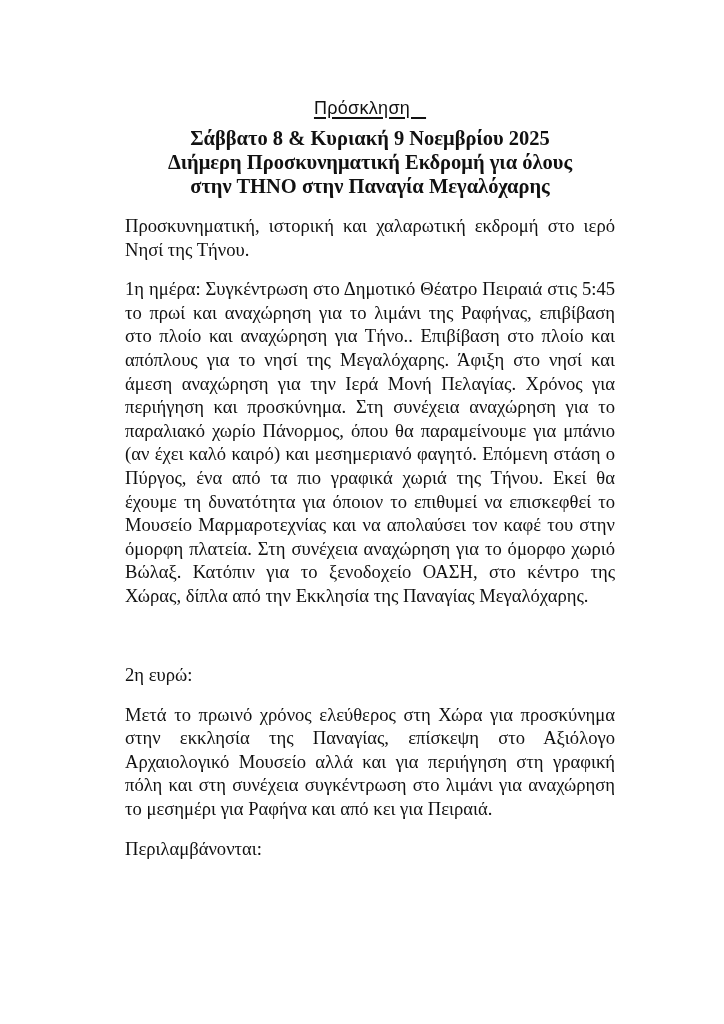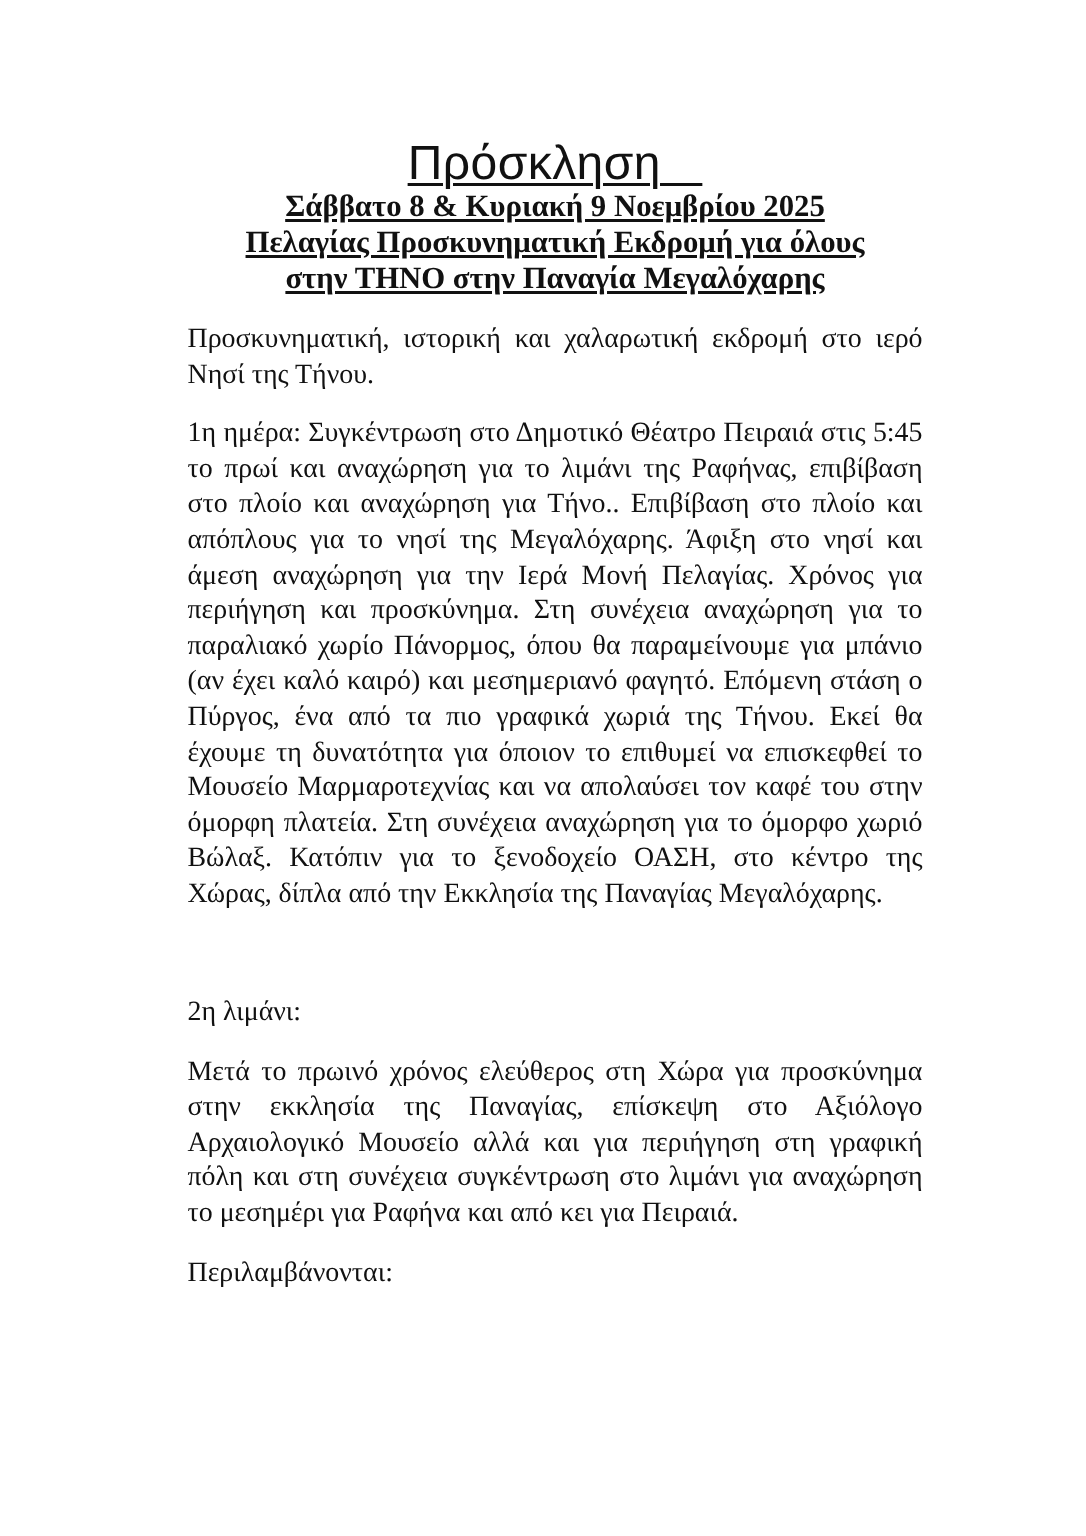--- a/index.html
+++ b/index.html
@@ -1,35 +1,35 @@
 <!DOCTYPE html>
 <html><head>
   <meta charset="utf-8">
   <style>
     html, body { margin: 0; padding: 0; background: #ffffff; }
     body { width: 724px; height: 1024px; position: relative; overflow: hidden; color: #111; }
     .page { position: absolute; left: 109px; top: 0; width: 522px; }
     .title {
       font-family: "Liberation Sans", sans-serif;
-      font-size: 32px;
+      font-size: 18px;
       text-align: center;
       margin-top: 90px;
       height: 36px;
       line-height: 36px;
       letter-spacing: 0.3px;
     }
     .title span { text-decoration: underline; text-decoration-thickness: 1.5px; text-underline-offset: 3px; white-space: pre; }
     .subtitle {
       font-family: "Liberation Serif", serif;
       font-weight: bold;
       font-size: 20.5px;
       text-align: center;
       line-height: 24px;
     }
-    .subtitle span { text-decoration: underline; text-underline-offset: 2px; }
+    .subtitle span { text-underline-offset: 2px; }
     .body {
       font-family: "Liberation Serif", serif;
       font-size: 18.6px;
       line-height: 23.6px;
       text-align: justify;
       margin: 0;
     }
     .body p { margin: 16px; }
     .gap { height: 23.6px; }
     .last-left { text-align-last: left; }
@@ -37,25 +37,25 @@
 </head>
 <body>
 
 <div class="page">
   <div class="title">
     <span>Πρόσκληση   </span>
   </div>
 
   <div class="subtitle">
     <div><span>Σάββατο 8 &amp; Κυριακή 9 Νοεμβρίου 2025</span></div>
-    <div style="margin-left:-20px;margin-right:-20px;"><span>Πελαγίας Προσκυνηματική Εκδρομή για όλους</span></div>
+    <div style="margin-left:-20px;margin-right:-20px;"><span>Διήμερη Προσκυνηματική Εκδρομή για όλους</span></div>
     <div><span>στην ΤΗΝΟ στην Παναγία Μεγαλόχαρης</span></div>
   </div>
 
   <div class="body">
     <p class="last-left">Προσκυνηματική, ιστορική και χαλαρωτική εκδρομή στο ιερό Νησί της Τήνου.</p>
     <p class="last-left">1η ημέρα: Συγκέντρωση στο Δημοτικό Θέατρο Πειραιά στις 5:45 το πρωί και αναχώρηση για το λιμάνι της Ραφήνας, επιβίβαση στο πλοίο και αναχώρηση για Τήνο.. Επιβίβαση στο πλοίο και απόπλους για το νησί της Μεγαλόχαρης. Άφιξη στο νησί και άμεση αναχώρηση για την Ιερά Μονή Πελαγίας. Χρόνος για περιήγηση και προσκύνημα. Στη συνέχεια αναχώρηση για το παραλιακό χωρίο Πάνορμος, όπου θα παραμείνουμε για μπάνιο (αν έχει καλό καιρό) και μεσημεριανό φαγητό. Επόμενη στάση ο Πύργος, ένα από τα πιο γραφικά χωριά της Τήνου. Εκεί θα έχουμε τη δυνατότητα για όποιον το επιθυμεί να επισκεφθεί το Μουσείο Μαρμαροτεχνίας και να απολαύσει τον καφέ του στην όμορφη πλατεία. Στη συνέχεια αναχώρηση για το όμορφο χωριό Βώλαξ. Κατόπιν για το ξενοδοχείο ΟΑΣΗ, στο κέντρο της Χώρας, δίπλα από την Εκκλησία της Παναγίας Μεγαλόχαρης.</p>
     <div class="gap"></div>
-    <p>2η λιμάνι:</p>
+    <p>2η ευρώ:</p>
     <p class="last-left">Μετά το πρωινό χρόνος ελεύθερος στη Χώρα για προσκύνημα στην εκκλησία της Παναγίας, επίσκεψη στο Αξιόλογο Αρχαιολογικό Μουσείο αλλά και για περιήγηση στη γραφική πόλη και στη συνέχεια συγκέντρωση στο λιμάνι για αναχώρηση το μεσημέρι για Ραφήνα και από κει για Πειραιά.</p>
     <p>Περιλαμβάνονται:</p>
   </div>
 </div>
 
 </body></html>

